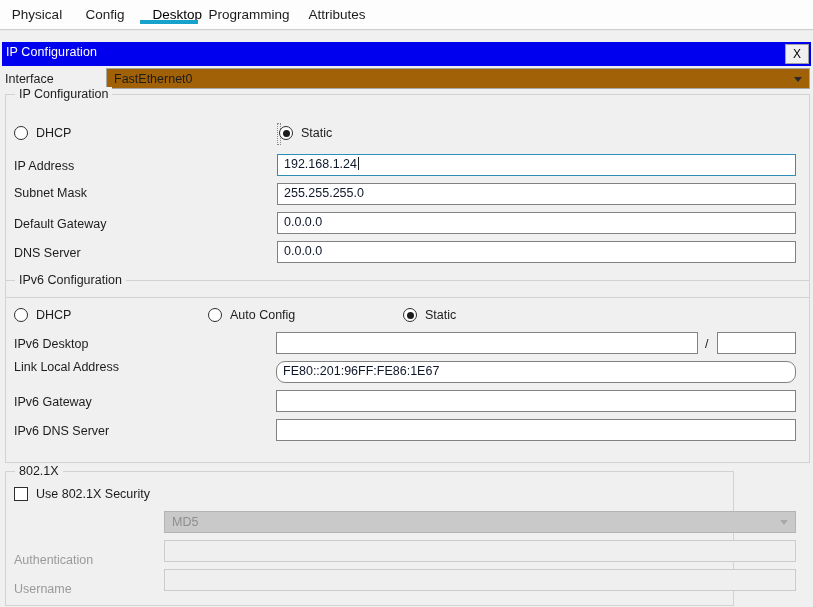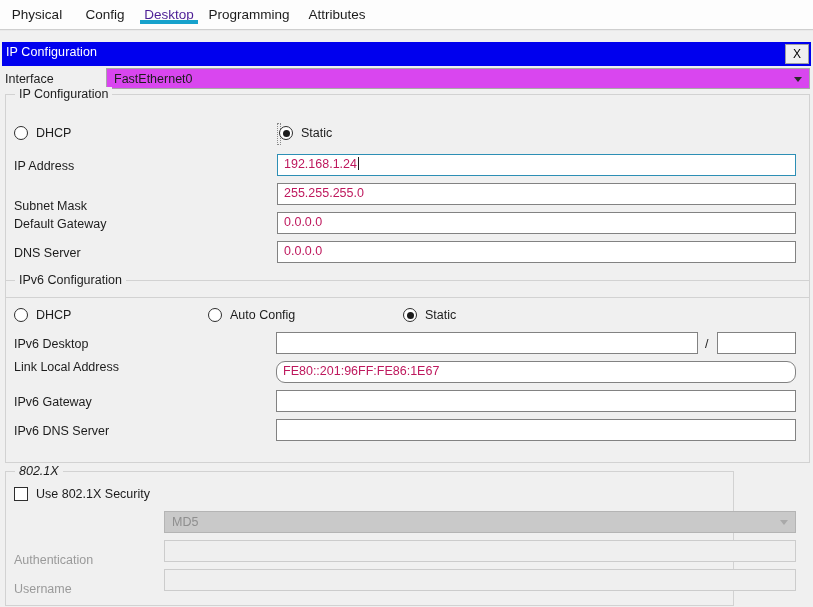--- a/index.html
+++ b/index.html
@@ -20,21 +20,21 @@
   }
   .tab {
     position: absolute; top: 0; height: 24px;
     line-height: 29px;
     font-size: 13.5px;
     color: #1c1c1c;
     text-align: center;
     cursor: default;
     white-space: nowrap;
   }
-  .tab.active { color: #4c1d95; }
+  .tab.active { color: #000000; text-align: right; }
   .tab .underline {
     position: absolute; left: 4px; right: 4px; bottom: 0;
     height: 4px; background: #17a2cc;
   }
 
   
   #panel {
     position: absolute; left: 0; top: 30px;
     width: 813px; height: 577px;
     background: #f0f0f0;
@@ -66,21 +66,21 @@
   .row-label {
     position: absolute;
     font-size: 12.5px;
     color: #1c1c1c;
     white-space: nowrap;
   }
   .row-label.disabled { color: #9a9a9a; margin-top: 37px; }
 
   .combo {
     position: absolute;
-    background: #d946ef;
+    background: #a16207;
     border: 1px solid #a8a8a8;
     font-size: 12.5px;
     color: #1c1c1c;
     cursor: default;
   }
   .combo .txt { position: absolute; left: 7px; top: 3px; }
   .combo .arrow {
     position: absolute; right: 7px; top: 50%;
     margin-top: -2px;
     width: 0; height: 0;
@@ -154,21 +154,21 @@
     position: absolute; left: 22px; top: 1px;
     font-size: 12.5px; color: #1c1c1c; text-align: center;
   }
 
   
   .field {
     position: absolute;
     background: #ffffff;
     border: 1px solid #828282;
     font-size: 12.5px;
-    color: #be185d;
+    color: #0f172a;
     cursor: text;
   }
   .field .val {
     position: absolute; left: 6px; top: 2px;
     white-space: nowrap;
   }
   .field.focused {
     border: 1px solid #2d8fb5;
   }
   .field .caret {
@@ -238,21 +238,21 @@
   <div class="radio checked focused" style="left:279px;top:94px;">
     <span class="dot"></span>
     <span class="lbl">Static</span>
   </div>
 
   <div class="row-label" style="left:14px;top:128px;">IP Address</div>
   <div class="field focused" style="left:277px;top:123px;width:519px;height:22px;">
     <span class="val"><span>192.168.1.24</span><span class="caret"></span></span>
   </div>
 
-  <div class="row-label" style="left:14px;top:168px;">Subnet Mask</div>
+  <div class="row-label" style="left:14px;top:155px;">Subnet Mask</div>
   <div class="field" style="left:277px;top:152px;width:519px;height:22px;">
     <span class="val">255.255.255.0</span>
   </div>
 
   <div class="row-label" style="left:14px;top:186px;">Default Gateway</div>
   <div class="field" style="left:277px;top:181px;width:519px;height:22px;">
     <span class="val">0.0.0.0</span>
   </div>
 
   <div class="row-label" style="left:14px;top:215px;">DNS Server</div>
@@ -294,21 +294,21 @@
   <div class="row-label" style="left:14px;top:364px;">IPv6 Gateway</div>
   <div class="field" style="left:276px;top:359px;width:520px;height:22px;">
     <span class="val"></span>
   </div>
 
   <div class="row-label" style="left:14px;top:393px;">IPv6 DNS Server</div>
   <div class="field" style="left:276px;top:388px;width:520px;height:22px;">
     <span class="val"></span>
   </div>
 
-  <div class="group" style="left:5px;top:440px;width:729px;height:135px;font-style:italic;">
+  <div class="group" style="left:5px;top:440px;width:729px;height:135px;">
     <span class="legend">802.1X</span>
   </div>
 
   <div class="checkbox" style="left:14px;top:455px;">
     <span class="box"></span>
     <span class="lbl">Use 802.1X Security</span>
   </div>
 
   <div class="row-label disabled" style="left:14px;top:485px;">Authentication</div>
   <div class="combo disabled" style="left:164px;top:480px;width:632px;height:22px;">

